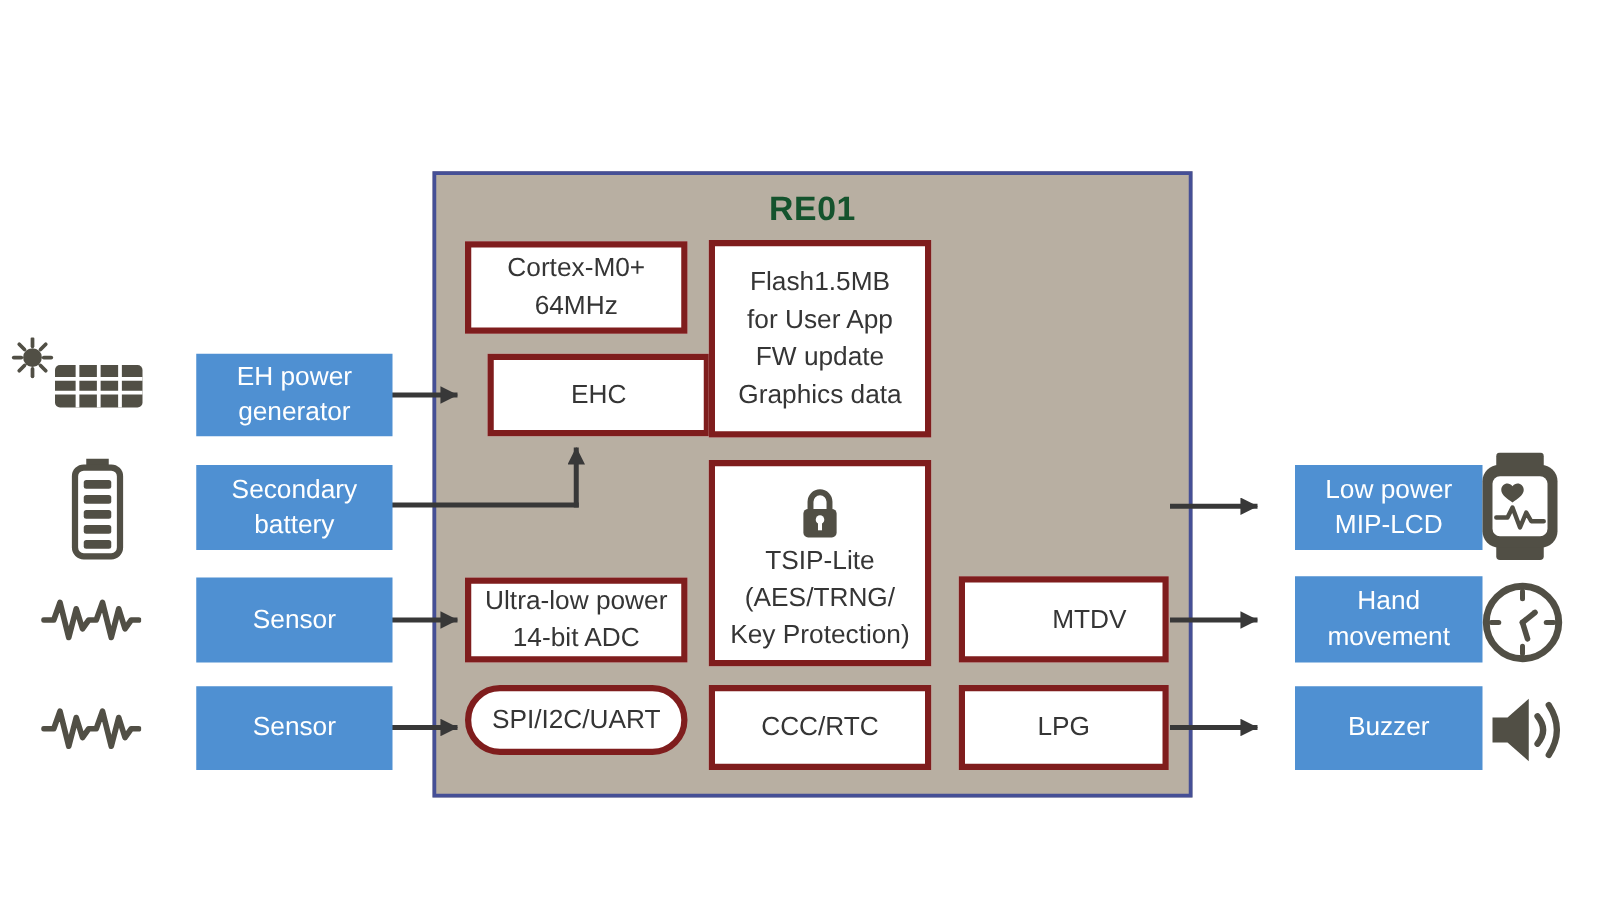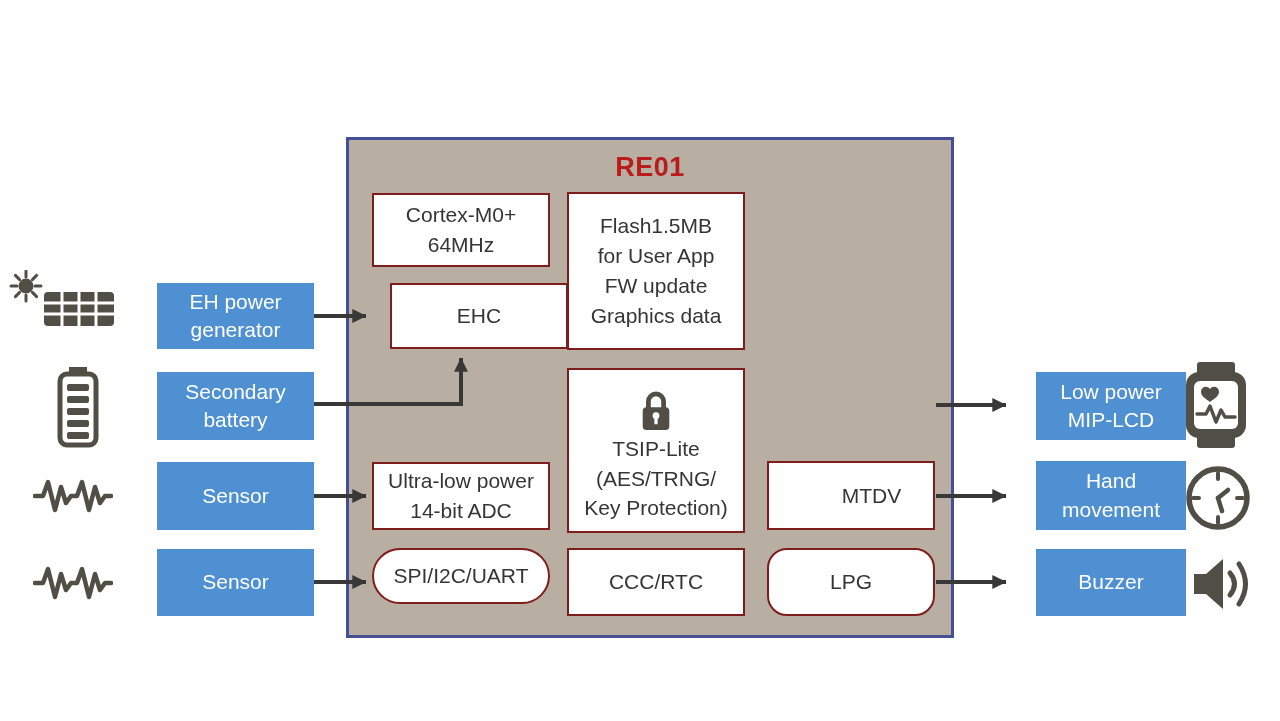--- a/index.html
+++ b/index.html
@@ -7,24 +7,24 @@
     position:relative;width:1280px;height:721px;background:#ffffff;
     font-family:"Liberation Sans", sans-serif;overflow:hidden;
   }
   .arrows{position:absolute;left:0;top:0;width:1280px;height:721px;pointer-events:none;}
   .panel{
     position:absolute;left:346px;top:137px;width:608px;height:501px;
     background:#b8afa2;border:3px solid #454f96;box-sizing:border-box;
   }
   .panel-title{
     position:absolute;left:346px;top:152px;width:608px;text-align:center;
-    color:#b91c1c;font-size:27px;font-weight:bold;letter-spacing:.5px;
+    color:#14532d;font-size:27px;font-weight:bold;letter-spacing:.5px;
   }
   .wbox{
-    position:absolute;background:#ffffff;border:2px solid #7f1d1d;box-sizing:border-box;
+    position:absolute;background:#ffffff;border:5px solid #7f1d1d;box-sizing:border-box;
     display:flex;align-items:center;justify-content:center;text-align:center;
     color:#353535;font-size:21px;line-height:1.42;white-space:pre-line;
   }
   .tsip{flex-direction:column;padding-top:6px;}
   .tsip .lockwrap{margin:4px 0 2px 0;line-height:0;}
   .bluebox{
     position:absolute;background:#4f90d2;display:flex;align-items:center;justify-content:center;
     text-align:center;color:#ffffff;font-size:21px;line-height:1.35;white-space:pre-line;margin-left:24px;
   }
   .icon{position:absolute;color:#514f45;line-height:0;}
@@ -76,21 +76,21 @@
     <div>TSIP-Lite
 (AES/TRNG/
 Key Protection)</div>
   </div>
 
   <div class="wbox" style="left:372px;top:462px;width:178px;height:68px;">Ultra-low power
 14-bit ADC</div>
   <div class="wbox" style="left:372px;top:548px;width:178px;height:56px;border-radius:29px;">SPI/I2C/UART</div>
   <div class="wbox" style="left:567px;top:548px;width:178px;height:68px;">CCC/RTC</div>
   <div class="wbox" style="left:767px;top:461px;width:168px;height:69px;padding-left:41px;">MTDV</div>
-  <div class="wbox" style="left:767px;top:548px;width:168px;height:68px;border-radius:20px;">LPG</div>
+  <div class="wbox" style="left:767px;top:548px;width:168px;height:68px;">LPG</div>
 
   <div class="bluebox" style="left:133px;top:283px;width:157px;height:66px;">EH power
 generator</div>
   <div class="bluebox" style="left:133px;top:372px;width:157px;height:68px;">Secondary
 battery</div>
   <div class="bluebox" style="left:133px;top:462px;width:157px;height:68px;">Sensor</div>
   <div class="bluebox" style="left:133px;top:549px;width:157px;height:67px;">Sensor</div>
 
   <div class="bluebox" style="left:1012px;top:372px;width:150px;height:68px;">Low power
 MIP-LCD</div>

